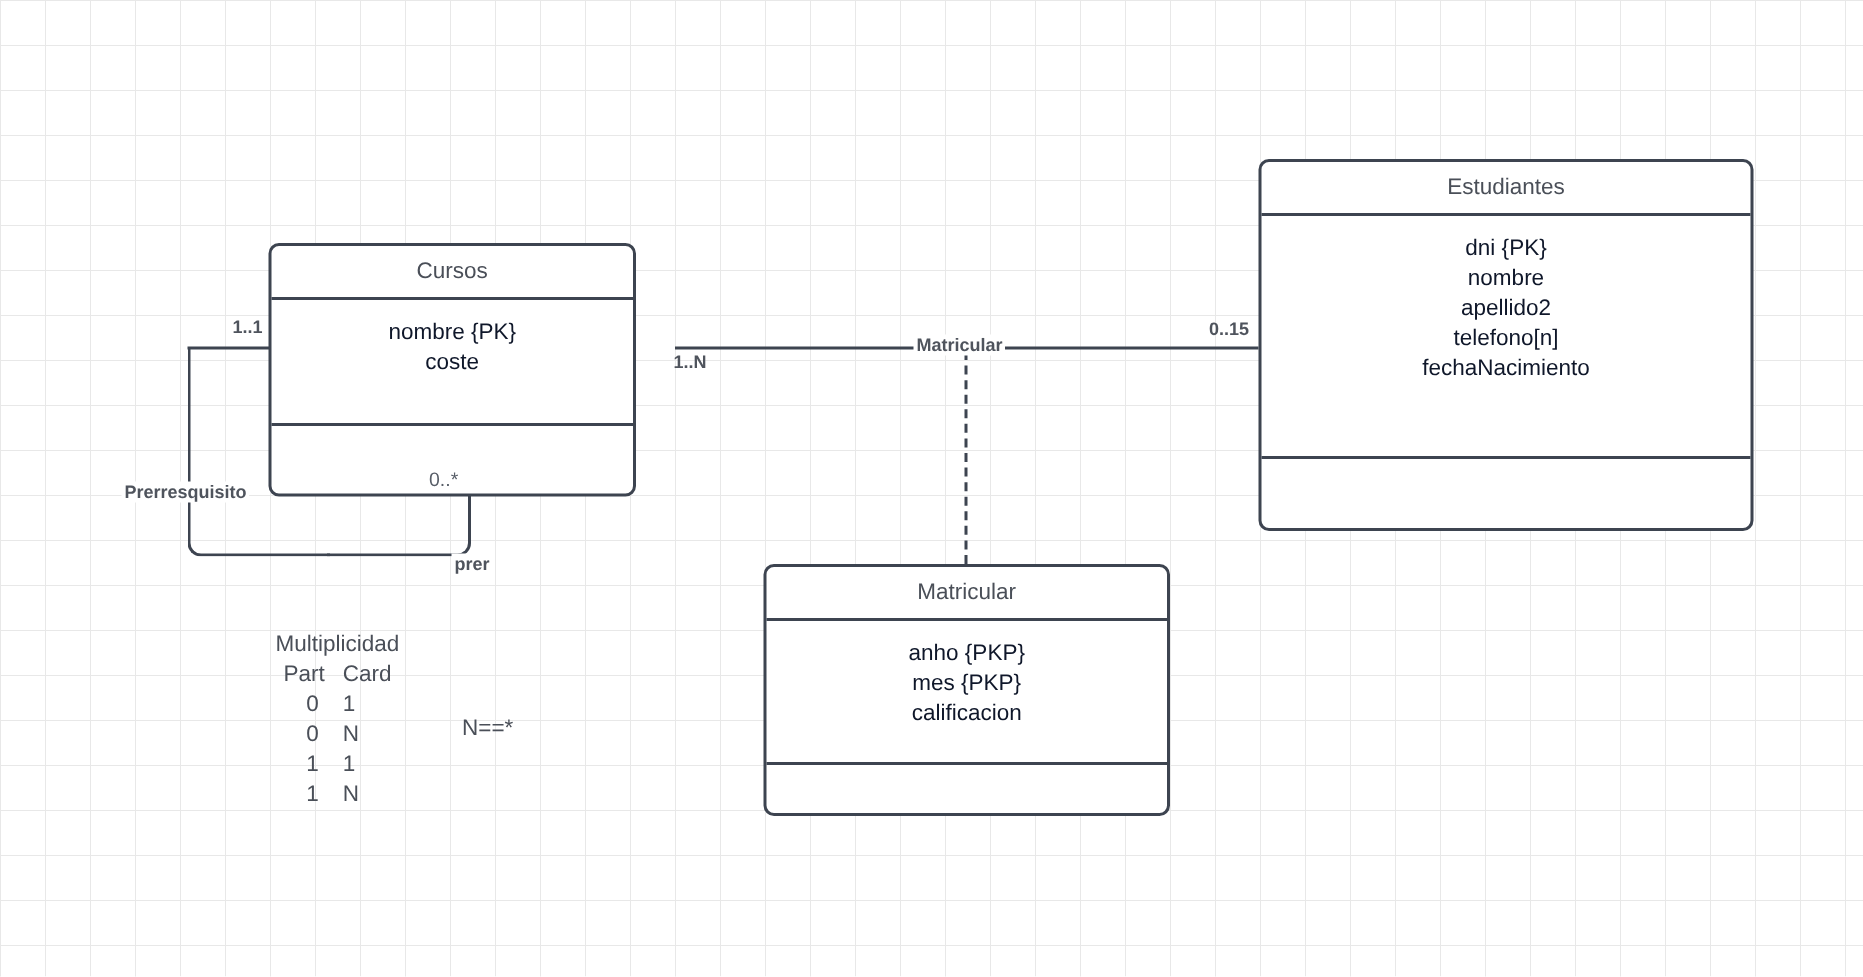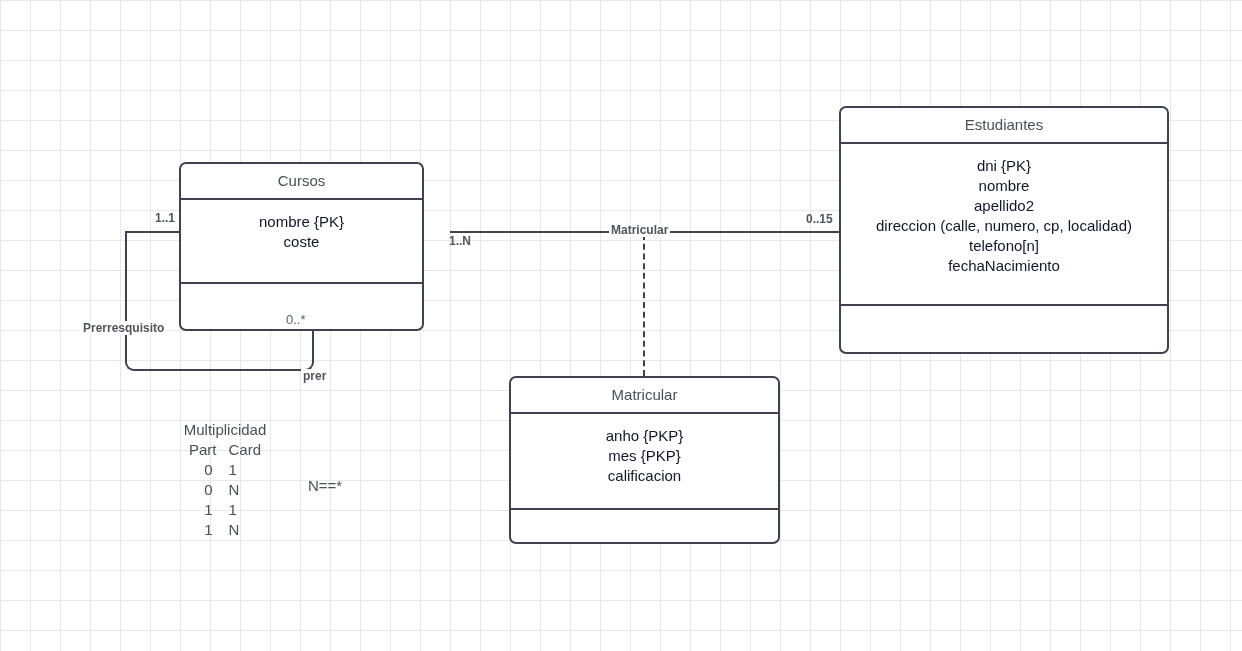--- a/index.html
+++ b/index.html
@@ -180,21 +180,20 @@
     </div>
     <div class="uml-ops" style="flex:1;"></div>
   </div>
 
   <div class="uml-class" style="left:839px; top:106px; width:330px; height:248px;">
     <div class="uml-title">Estudiantes</div>
     <div class="uml-attrs" style="height:162px;">
       <div class="row">dni {PK}</div>
       <div class="row">nombre</div>
       <div class="row">apellido2</div>
-      <div class="row">direccion (calle, numero, cp, localidad)</div>
       <div class="row">telefono[n]</div>
       <div class="row">fechaNacimiento</div>
     </div>
   </div>
 
   <div class="uml-class" style="left:509px; top:376px; width:271px; height:168px;">
     <div class="uml-title">Matricular</div>
     <div class="uml-attrs" style="height:96px;">
       <div class="row">anho {PKP}</div>
       <div class="row">mes {PKP}</div>

